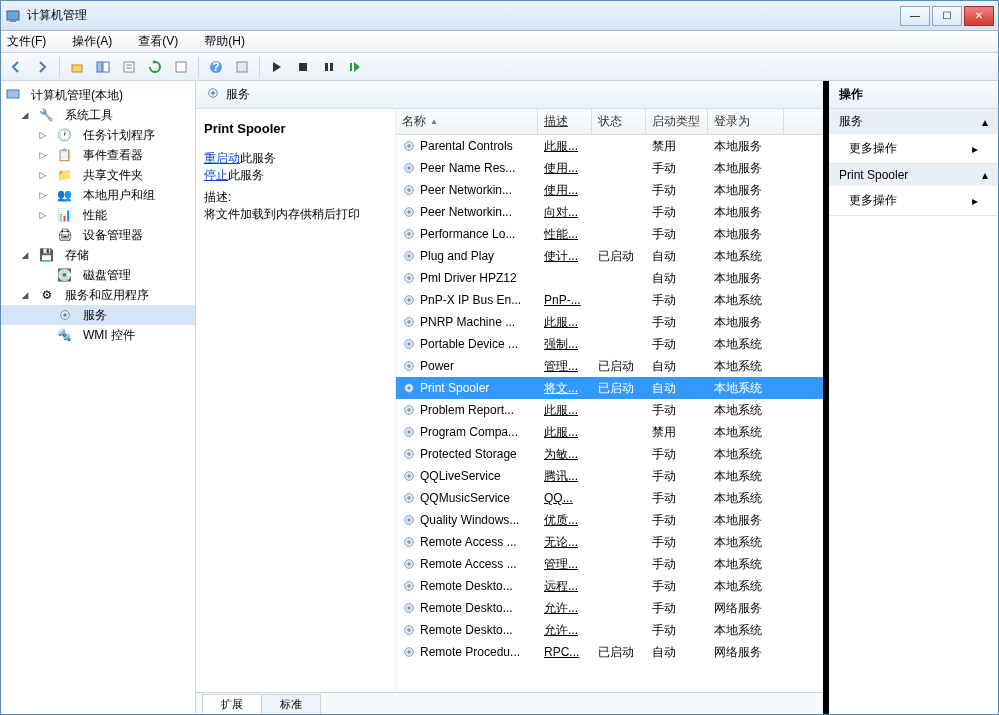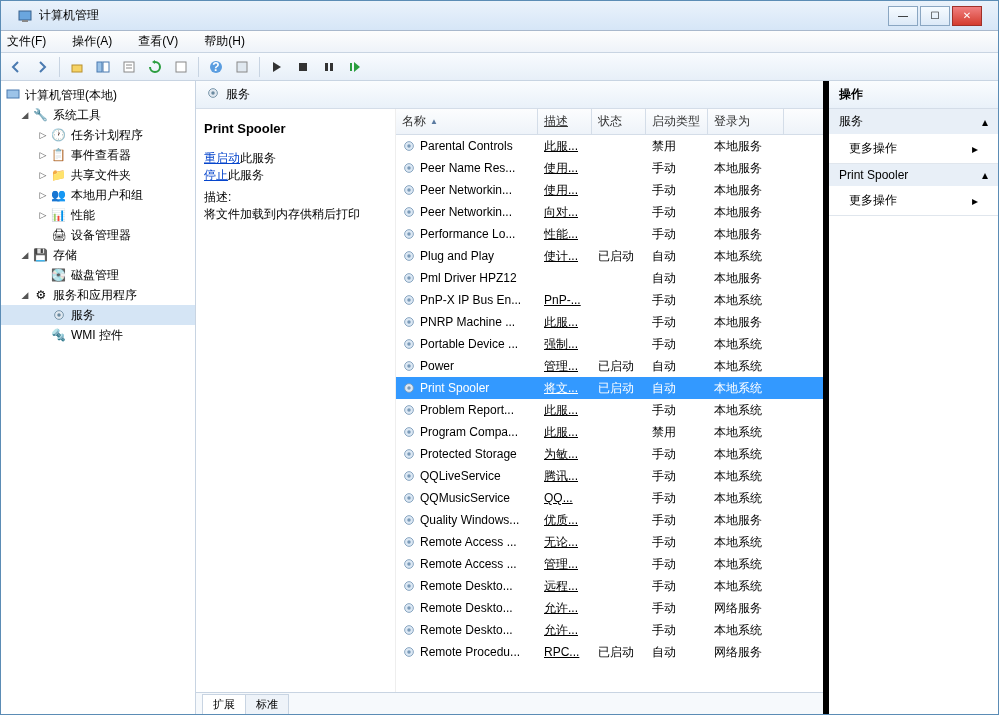--- a/index.html
+++ b/index.html
@@ -1,31 +1,31 @@
 <!DOCTYPE html>
 <html><head>
 <meta charset="utf-8">
 <style>
 * { margin: 0; padding: 0; box-sizing: border-box; font-family: "Microsoft YaHei", "Segoe UI", Tahoma, sans-serif; font-size: 12px; }
 body { background: #f0f0f0; width: 999px; height: 715px; overflow: hidden; }
 .window { width: 999px; height: 715px; background: #fff; border: 1px solid #5b8cb5; display: flex; flex-direction: column; }
-.titlebar { height: 30px; background: linear-gradient(to bottom, #eaf2fb, #d6e6f7); display: flex; align-items: center; padding: 0 16px; border-bottom: 1px solid #a8b8cc; }
+.titlebar { height: 30px; background: linear-gradient(to bottom, #eaf2fb, #d6e6f7); display: flex; align-items: center; padding: 0 4px; border-bottom: 1px solid #a8b8cc; }
 .titlebar .icon { width: 16px; height: 16px; margin-right: 6px; }
 .titlebar .title { flex: 1; color: #000; }
 .win-controls { display: flex; gap: 2px; }
 .win-btn { width: 30px; height: 20px; display: flex; align-items: center; justify-content: center; border: 1px solid #8aa6c2; background: linear-gradient(to bottom,#f6fbff,#dce9f7); font-size: 10px; cursor: default; }
 .win-btn.close { background: linear-gradient(to bottom,#f08080,#d43c2e); color:#fff; border-color:#a03028;}
 .menubar { height: 22px; background: linear-gradient(to bottom,#fdfdfd,#eef3f9); border-bottom: 1px solid #c8d4e2; display: flex; align-items: center; padding: 0 6px; gap: 26px; }
 .menubar span { color: #000; cursor: default; }
 .toolbar { height: 28px; background: linear-gradient(to bottom,#f8fbfe,#e7eff8); border-bottom: 1px solid #c8d4e2; display: flex; align-items: center; padding: 0 4px; gap: 4px; }
 .tool-btn { width: 22px; height: 22px; display: flex; align-items: center; justify-content: center; border: 1px solid transparent; }
 .sep { width: 1px; height: 20px; background: #c8d4e2; margin: 0 2px; }
 .body { flex: 1; display: flex; overflow: hidden; }
 .left-pane { width: 195px; border-right: 1px solid #c8d4e2; background: #fff; padding: 4px 0; overflow-y: auto; }
-.tree-item { display: flex; align-items: center; height: 20px; padding-left: 4px; cursor: default; white-space: nowrap; }
+.tree-item { display: flex; align-items: center; height: 20px; padding-left: 4px; cursor: default; white-space: nowrap; gap: 6px; }
 .tree-item.lvl1 { padding-left: 18px; }
 .tree-item.lvl2 { padding-left: 36px; }
 .tree-item.selected { background: #d5e5f5; }
 .tree-toggle { width: 12px; text-align: center; color: #555; font-size: 9px; margin-right: 2px; }
 .tree-icon { width: 16px; height: 16px; margin-right: 4px; display: inline-flex; align-items:center; justify-content:center; }
 .middle-pane { flex: 1; display: flex; flex-direction: column; overflow: hidden; }
 .services-header { height: 28px; background: linear-gradient(to bottom,#fafcfe,#e9f1f9); border-bottom: 1px solid #d4dde8; display: flex; align-items: center; padding: 0 10px; gap: 6px; }
 .services-body { flex: 1; display: flex; overflow: hidden; }
 .detail-col { width: 200px; padding: 12px 8px 8px 8px; border-right: 1px solid #eee; }
 .detail-col h3 { font-size: 13px; font-weight: bold; margin-bottom: 14px; }
@@ -36,21 +36,21 @@
 .list-header .col { padding: 4px 6px; border-right: 1px solid #d4dde8; color: #333; display:flex; align-items:center; gap:4px; }
 .list-body .row { display: flex; height: 22px; align-items: center; cursor: default; }
 .list-body .row.selected { background: #3399ff; color: #fff; }
 .list-body .row .cell { padding: 0 6px; overflow: hidden; white-space: nowrap; text-overflow: ellipsis; display:flex; align-items:center; }
 .c-name { width: 142px; }
 .c-desc { width: 54px; text-decoration: underline; }
 .c-status { width: 54px; }
 .c-startup { width: 62px; }
 .c-logon { width: 76px; }
 .tabs { height: 22px; border-top: 1px solid #c8d4e2; display: flex; align-items: flex-end; padding-left: 6px; background:#f6f9fc; }
-.tab { padding: 2px 10px; border: 1px solid #c8d4e2; border-bottom: none; background: #fff; margin-right: -1px; font-size: 11px; cursor:default; }
+.tab { padding: 2px 18px; border: 1px solid #c8d4e2; border-bottom: none; background: #fff; margin-right: -1px; font-size: 11px; cursor:default; }
 .tab.inactive { background: #eef3f9; }
 .right-pane { width: 175px; border-left: 6px solid #000000; background: #fff; display:flex; flex-direction:column; }
 .right-header { height: 28px; background: linear-gradient(to bottom,#fafcfe,#e9f1f9); border-bottom: 1px solid #d4dde8; display:flex; align-items:center; padding: 0 10px; font-weight:bold; }
 .action-section { border-bottom: 1px solid #e0e6ed; }
 .action-title { background: #e8eff7; padding: 4px 10px; display:flex; justify-content:space-between; align-items:center; }
 .action-item { padding: 6px 20px; display:flex; justify-content:space-between; align-items:center; cursor:default; }
 .gear-icon svg { width:14px; height:14px; }
 .service-icon { width:14px; height:14px; margin-right:4px; flex-shrink:0; }
 .arrow-sort { font-size:8px; color:#5a7aa0; }
 </style>

